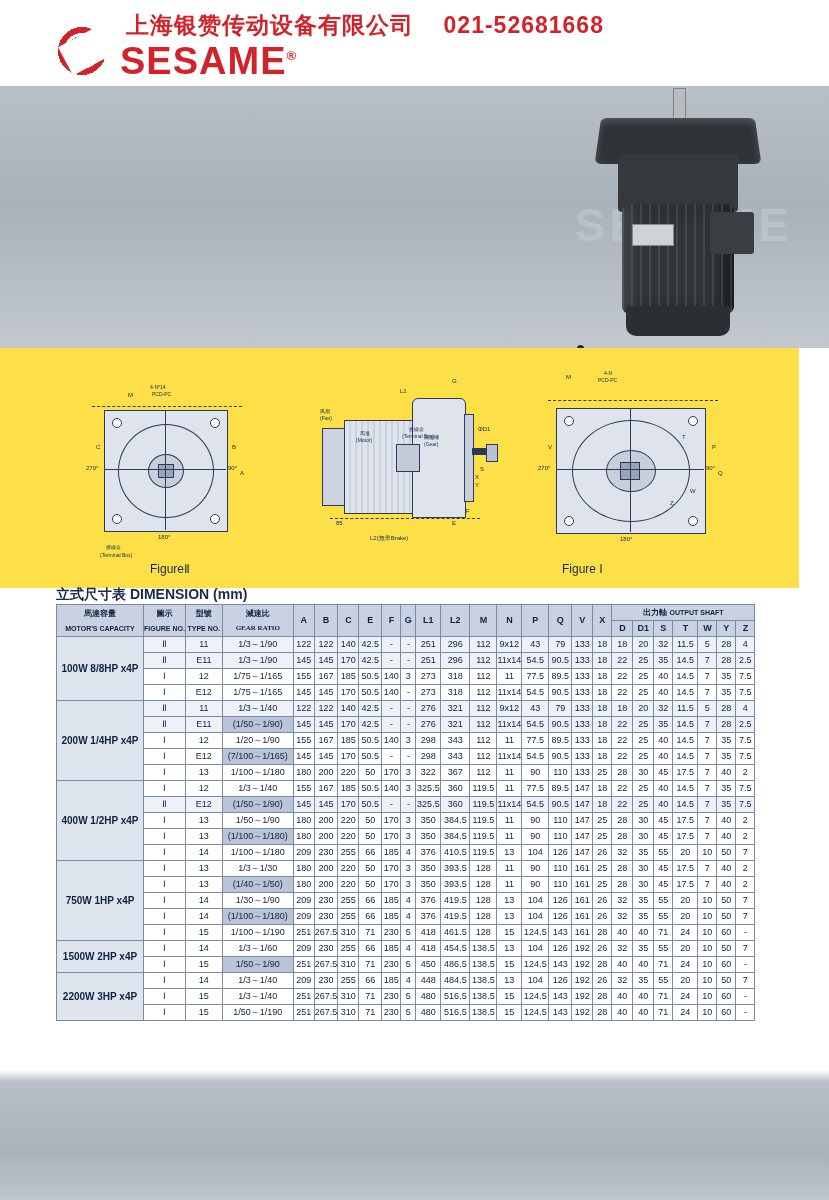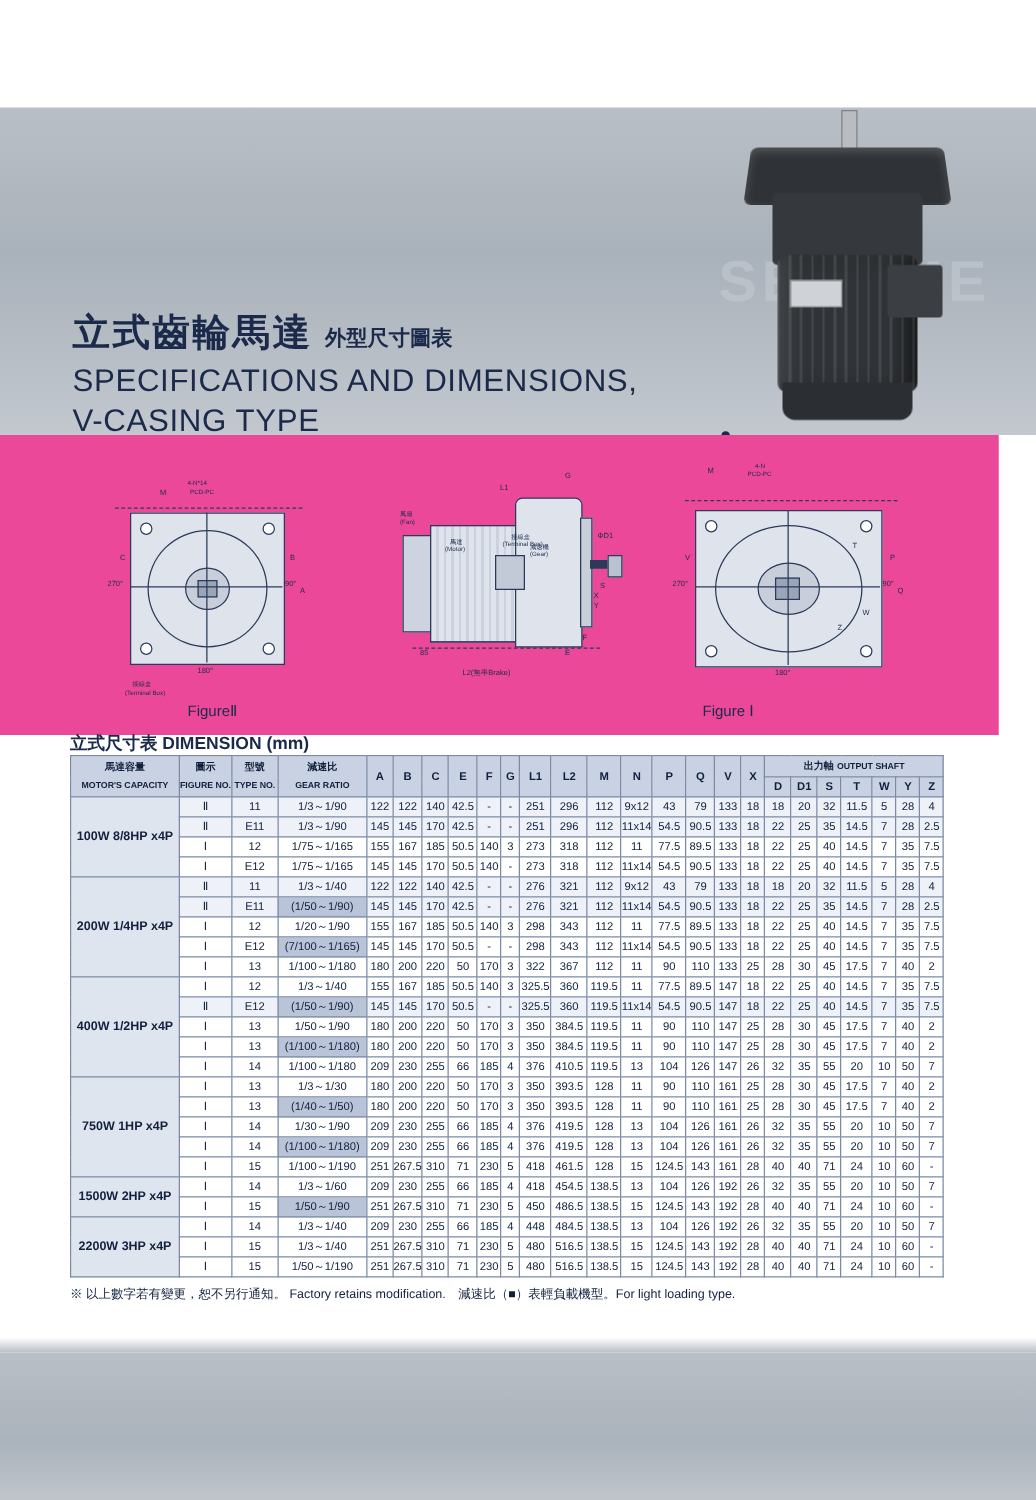--- a/index.html
+++ b/index.html
@@ -63,21 +63,21 @@
   .titleblock{position:absolute;left:58px;top:160px;width:470px;}
   .t-cn{font-size:30px;font-weight:bold;letter-spacing:2px;color:#1b2a4a;display:inline-block;}
   .t-cn-sub{font-size:17px;font-weight:bold;color:#1b2a4a;margin-left:10px;}
   .t-en{font-size:25px;color:#1b2a4a;line-height:1.12;margin-top:4px;letter-spacing:.5px;}
   .rule{position:absolute;left:58px;top:262px;width:520px;height:1px;background:#1b2a4a;}
   .rule .dot{position:absolute;right:-6px;top:-3px;width:7px;height:7px;border-radius:50%;background:#1b2a4a;}
   .note-cn{position:absolute;left:58px;top:280px;font-size:13px;color:#1b2a4a;}
   .note-en{position:absolute;left:58px;top:302px;font-size:13px;color:#1b2a4a;}
 
   
-  .drawings{position:absolute;left:0;top:348px;width:799px;height:240px;background:#ec4899;}
+  .drawings{position:absolute;left:0;top:348px;width:799px;height:240px;background:#fde047;}
   .fig-label{position:absolute;font-size:12px;color:#1b2a4a;}
 
   .dwg{position:absolute;border:1px solid #2b3a5a;background:#dfe4ec;}
   .dwgline{position:absolute;background:#2b3a5a;}
   .dash{position:absolute;border-top:1px dashed #2b3a5a;}
   .tiny{position:absolute;font-size:5px;color:#1b2a4a;}
   .tiny2{position:absolute;font-size:6px;color:#1b2a4a;}
 
   
   .tbl-title{position:absolute;left:56px;top:586px;font-size:14px;font-weight:bold;color:#1b2a4a;text-align:center;}
@@ -87,52 +87,61 @@
   }
   table.spec th, table.spec td{
     border:1px solid #7b8ba6;text-align:center;padding:0;height:15px;line-height:15px;
     white-space:nowrap;
   }
   table.spec thead th{background:#c9d2e2;font-weight:bold;font-size:9px;}
   table.spec thead th.grp{height:14px;}
   .cap-cell{background:#dfe5ef;font-weight:bold;font-size:10px;width:86px;}
   .rowII{background:#eef1f7;}
   .hl{background:#b9c4d8;}
-  .ratio{width:70px;}
+  .ratio{width:70px;font-family:Liberation Serif, serif;}
   .cn{font-size:8px;}
   .foot-note{position:absolute;left:56px;top:1028px;font-size:10px;color:#11203d;}
 
   
   .botband{position:absolute;left:0;top:1082px;width:829px;height:118px;background:linear-gradient(180deg,#b9bfc6 0%, #aab2bb 60%, #c0c5cc 100%);}
   .grad-strip{position:absolute;left:0;top:1070px;width:829px;height:12px;background:linear-gradient(180deg,#ffffff,#b9bfc6);}
 </style>
 </head>
 <body>
 
 <div class="page">
 
+  <div class="topbar">
+    <div class="logo-mark">
+      <div class="ring2"></div>
+      <div class="slash"></div>
+    </div>
+    <div class="company-line">
+      <span>上海银赞传动设备有限公司</span>
+      &nbsp;&nbsp;
+      <span>021-52681668</span>
+    </div>
+    <div class="brand">
+      <span>SESAME</span><span class="reg">®</span>
+    </div>
+  </div>
 
   <div class="photoband">
     <div class="ghosttext">SESAME</div>
     <div class="motor-photo">
       <div class="shaft"></div>
       <div class="flange"></div>
       <div class="gearbox"></div>
       <div class="body"></div>
       <div class="fins"></div>
       <div class="plate"></div>
       <div class="tbox"></div>
       <div class="endcap"></div>
     </div>
 
-    <div class="titleblock">
-      <span class="t-cn">立式齒輪馬達</span><span class="t-cn-sub">外型尺寸圖表</span>
-      <div class="t-en">SPECIFICATIONS AND DIMENSIONS,</div>
-      <div class="t-en">V-CASING TYPE</div>
-    </div>
     <div class="rule">
         <span class="dot"></span>
       </div>
     <div class="note-cn">立式標準型馬達的接線盒位置在270°</div>
     <div class="note-en">Terminal box position:At 270° for V-casing type.</div>
   </div>
 
   <div class="drawings">
 
     <div>
@@ -896,21 +905,20 @@
           <td>40</td>
           <td>71</td>
           <td>24</td>
           <td>10</td>
           <td>60</td>
           <td>-</td>
         </tr>
       </tbody>
   </table>
 
-  <div class="foot-note">※ 以上數字若有變更，恕不另行通知。 Factory retains modification.　減速比（■）表輕負載機型。For light loading type.</div>
 
   <div class="grad-strip"></div>
   <div class="botband">
     
     
     
   </div>
 </div>
 
 </body></html>

